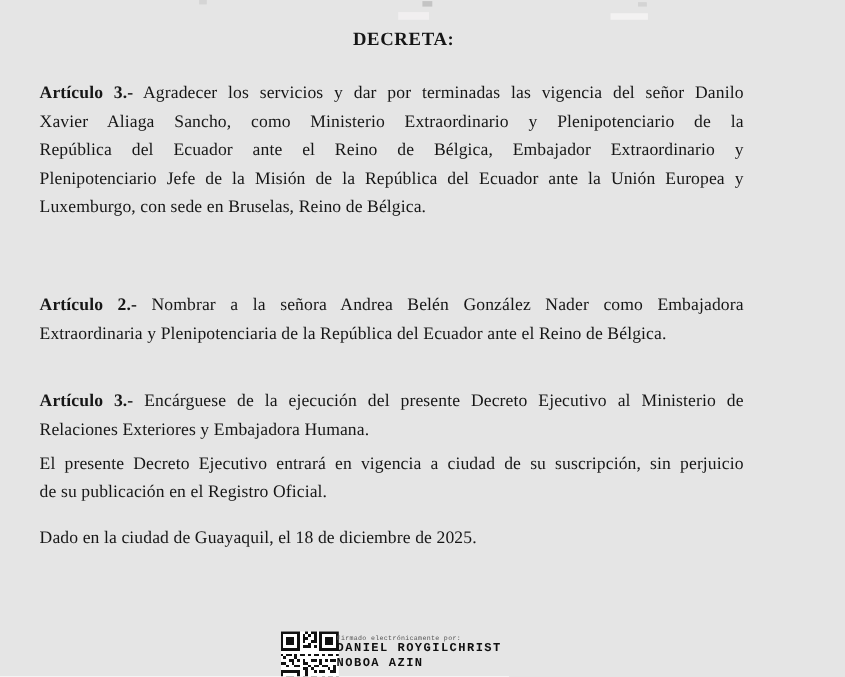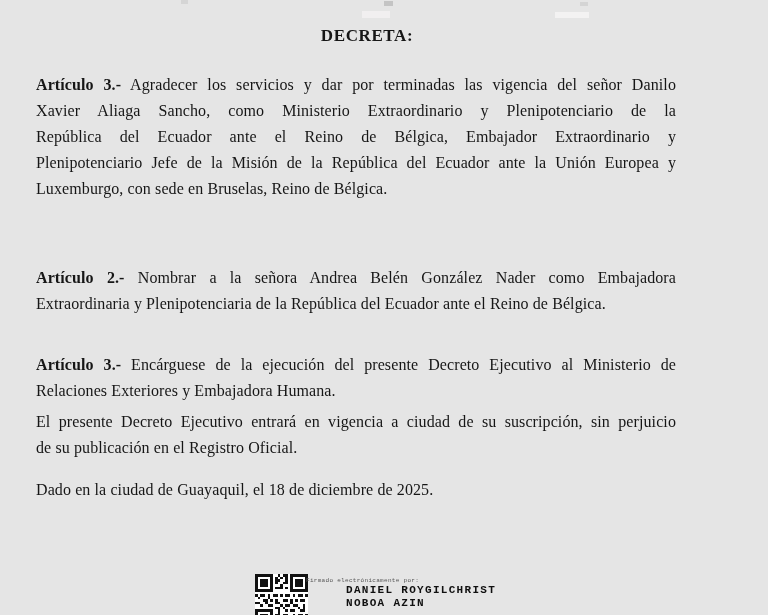--- a/index.html
+++ b/index.html
@@ -75,21 +75,20 @@
     color: #555555;
     letter-spacing: 0.3px;
   }
   .sig-name {
     font-family: "Liberation Mono", monospace;
     font-weight: bold;
     font-size: 11px;
     line-height: 13px;
     color: #101010;
     letter-spacing: 1.3px;
-    margin-left: 40px;
   }
 
   
   .artifact { position: absolute; pointer-events: none; }
   .a1 { left: 181px; top: 0;   width: 7px;  height: 4px; background: #c8c8c8; opacity: .55; }
   .a2 { left: 384px; top: 1px; width: 9px;  height: 5px; background: #aaaaaa; opacity: .55; }
   .a3 { left: 580px; top: 2px; width: 8px;  height: 4px; background: #c4c4c4; opacity: .5; }
   .a4 { left: 362px; top: 11px; width: 28px; height: 7px; background: #f1eff0; }
   .a5 { left: 555px; top: 12px; width: 34px; height: 6px; background: #f3f2f2; }
 </style>

